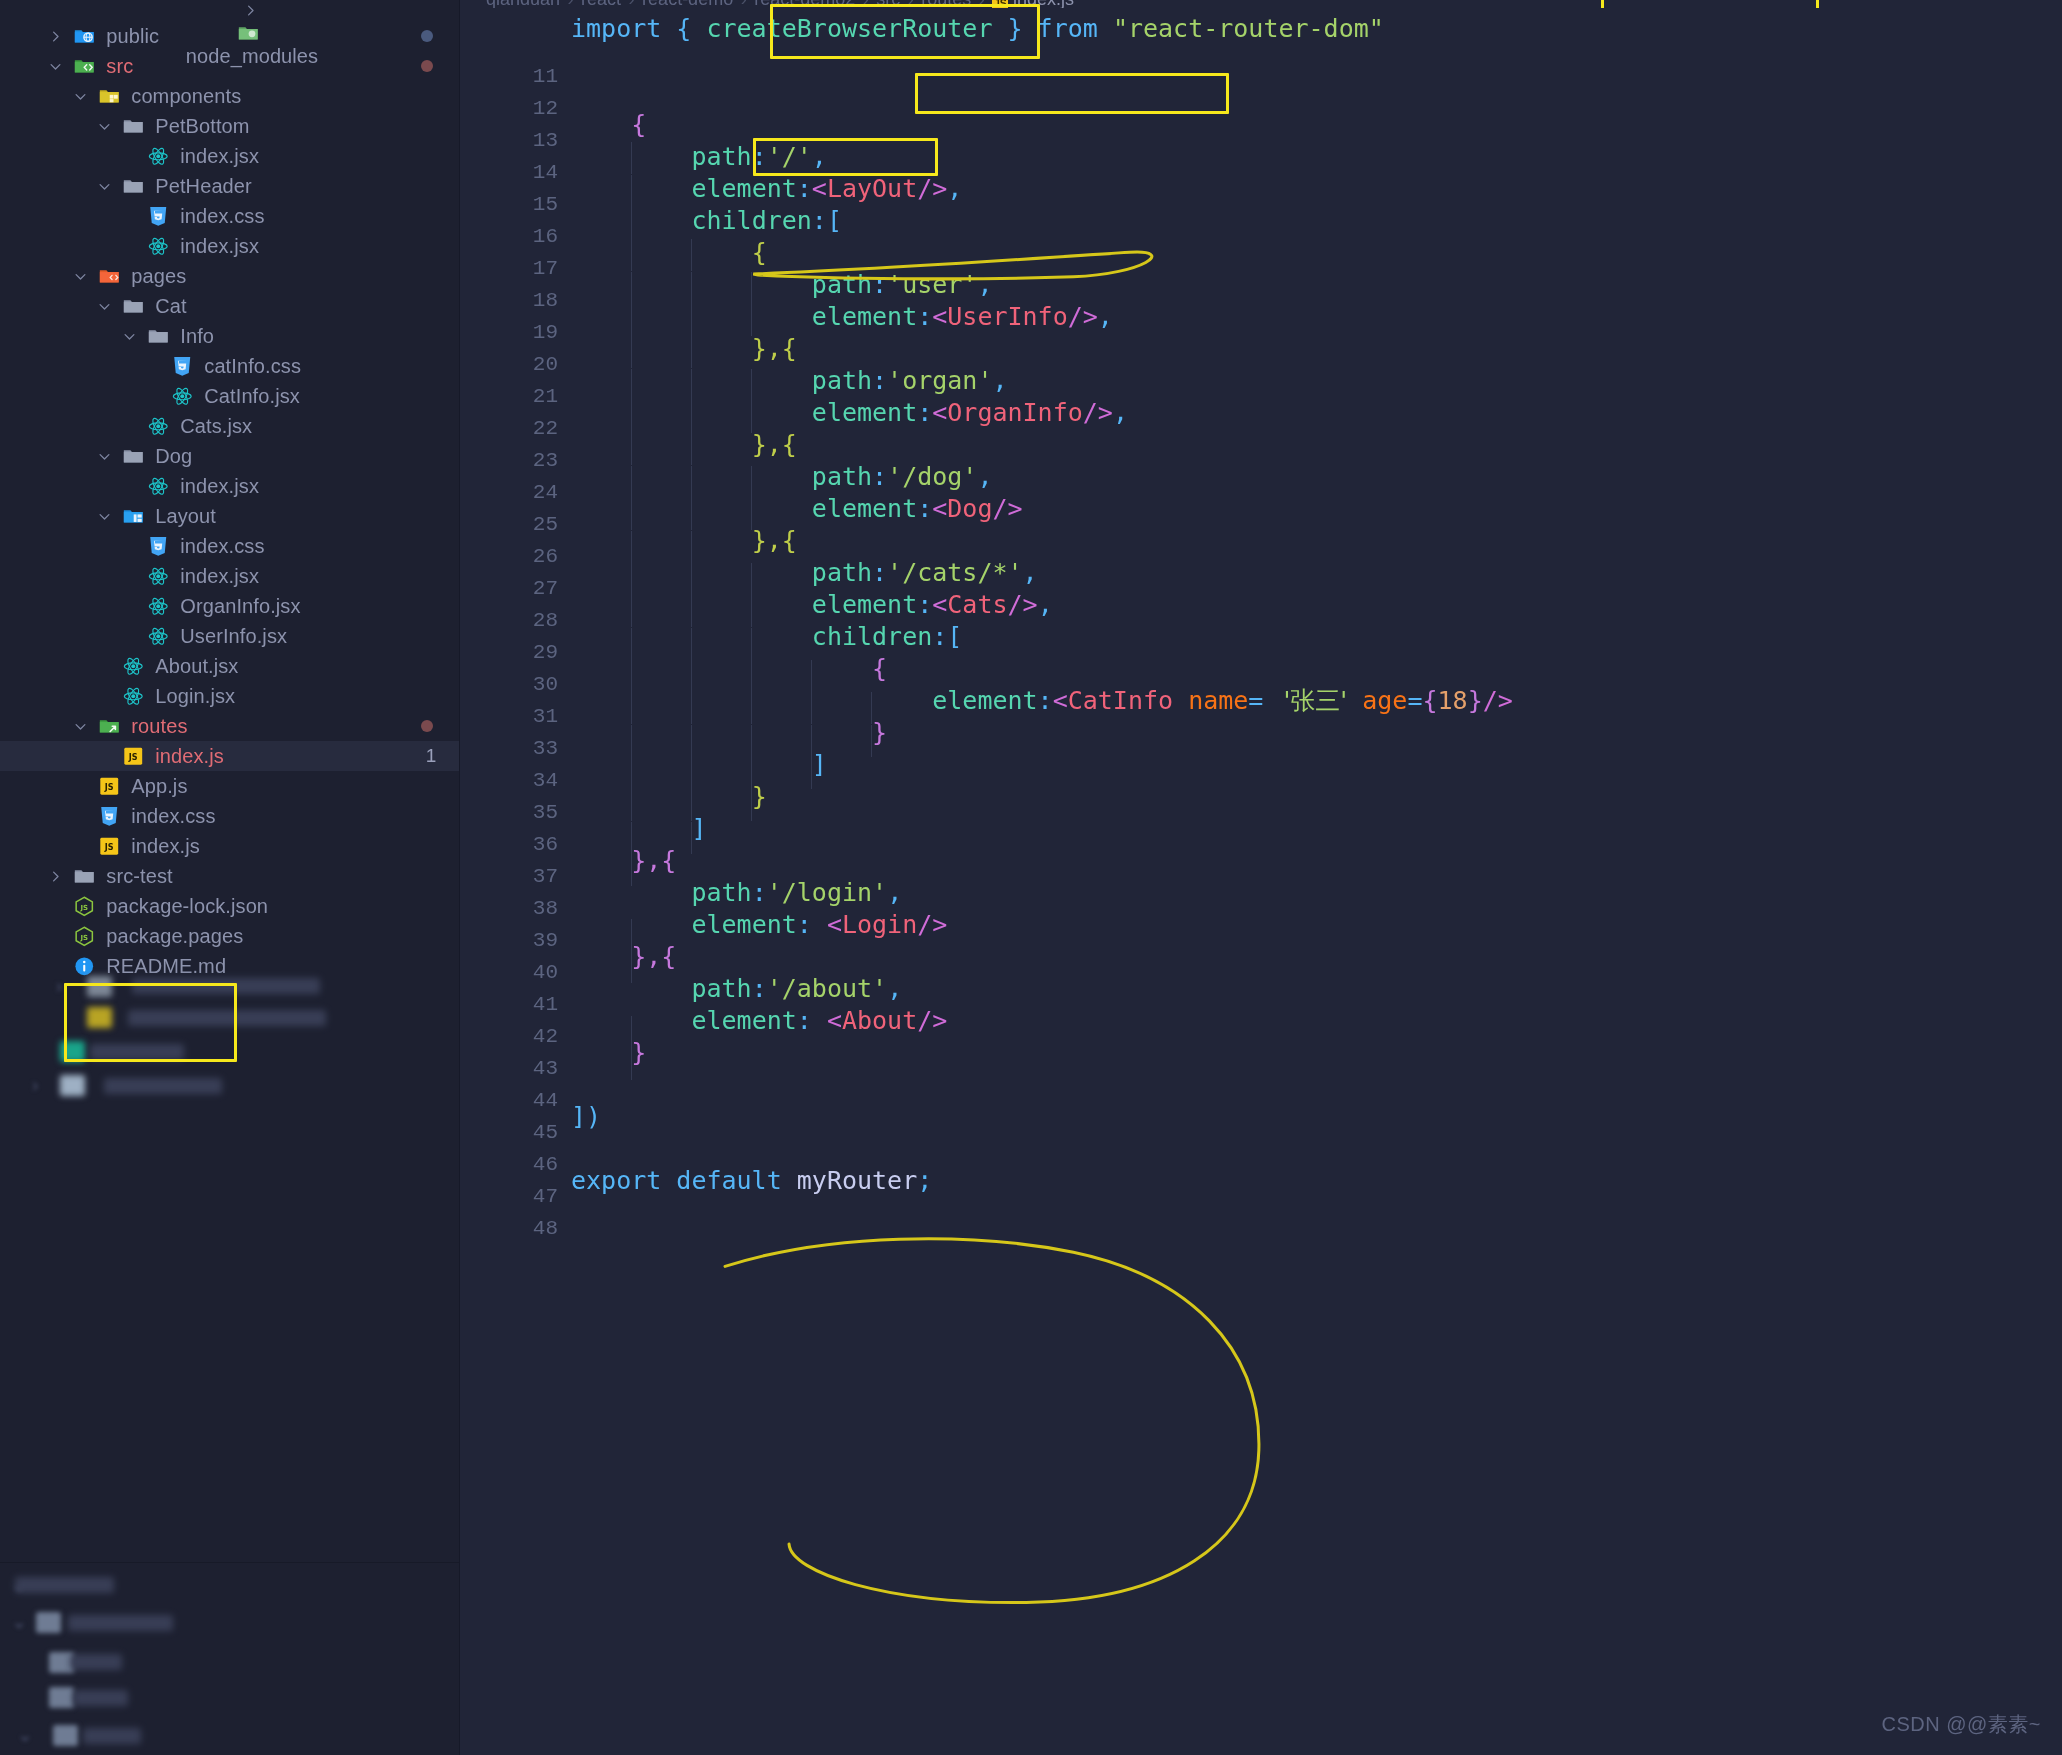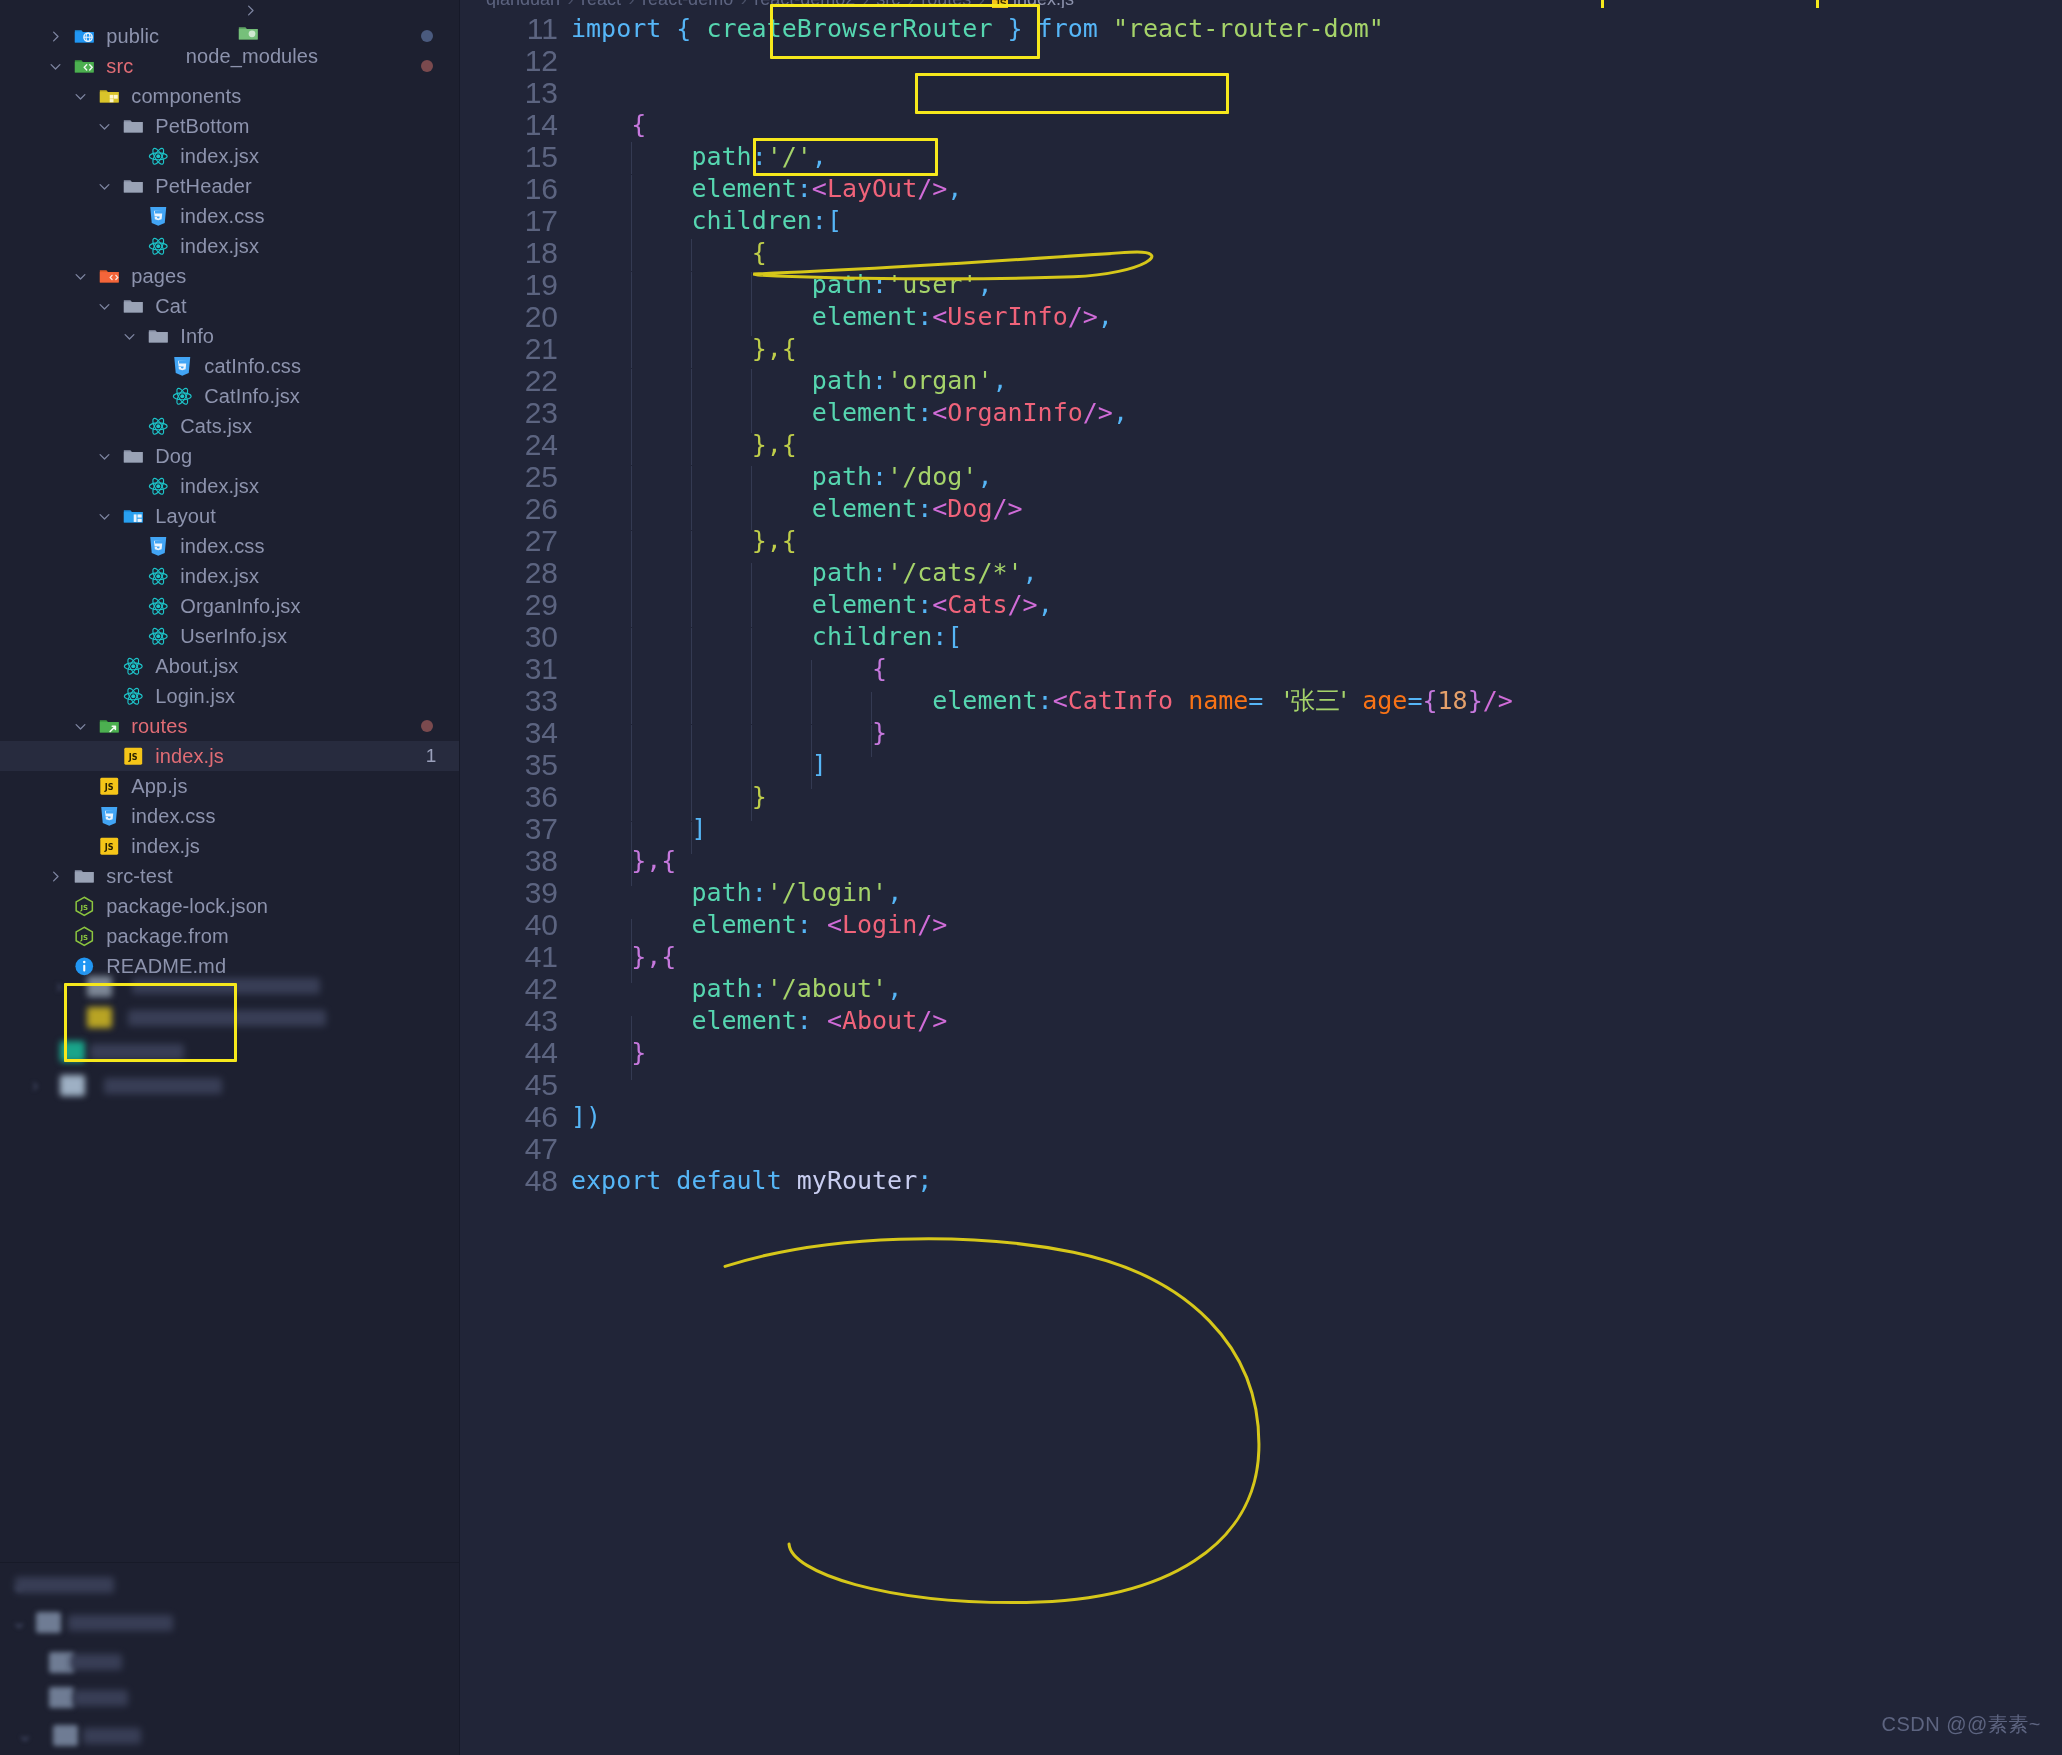--- a/index.html
+++ b/index.html
@@ -101,21 +101,21 @@
   }
 
   #code {
     position: absolute; top: 13px; left: 0; right: 0; bottom: 0;
     font-family: "DejaVu Sans Mono", monospace;
     font-size: 25px;
   }
   .cl { position: relative; height: 32px; line-height: 32px; white-space: pre; }
   .gutter {
     position: absolute; left: 0; width: 98px; text-align: right;
-    color: #5c6480; font-size: 30px; font-family: Liberation Sans, sans-serif;
+    color: #5c6480; font-size: 21px; font-family: Liberation Mono, monospace; margin-top: 48px;
   }
   .src {
     position: absolute; left: 111px;
     font-family: "DejaVu Sans Mono", monospace;
     letter-spacing: 0px;
   }
 
   
   .kw   { color: #56b6f7; }
   .kwi  { color: #c678dd; font-style: italic; }
@@ -577,21 +577,21 @@
           <span class="nm">package-lock.json</span>
         </div>
         <div class="row" style="padding-left: 45px;">
           <span class="chev empty"></span>
           <span class="ic">
             <svg viewBox="0 0 24 24" xmlns="http://www.w3.org/2000/svg" style="font-size:21.5px">
               <path d="M12 2.4l8.6 4.9v9.4L12 21.6 3.4 16.7V7.3z" fill="none" stroke="#8cc63f" stroke-width="1.6"></path>
               <text x="12" y="15.6" font-size="7.4" font-family="DejaVu Sans, sans-serif" font-weight="bold" fill="#8cc63f" text-anchor="middle">JS</text>
             </svg>
           </span>
-          <span class="nm">package.from</span>
+          <span class="nm">package.pages</span>
         </div>
         <div class="row" style="padding-left: 45px;">
           <span class="chev empty"></span>
           <span class="ic">
             <svg viewBox="0 0 24 24" xmlns="http://www.w3.org/2000/svg">
               <circle cx="12" cy="12" r="9.4" fill="#2196f3"></circle>
               <rect x="10.9" y="10.4" width="2.2" height="7" rx="1" fill="#fff"></rect>
               <circle cx="12" cy="7.4" r="1.35" fill="#fff"></circle>
             </svg>
           </span>

